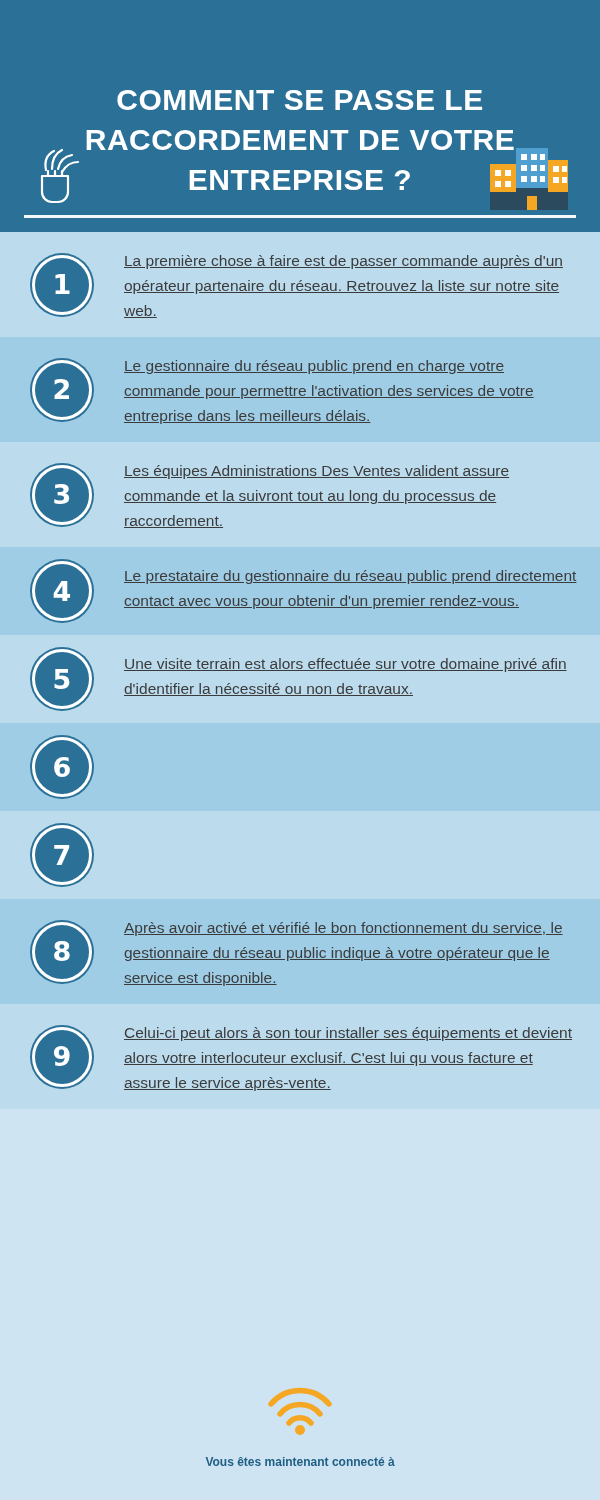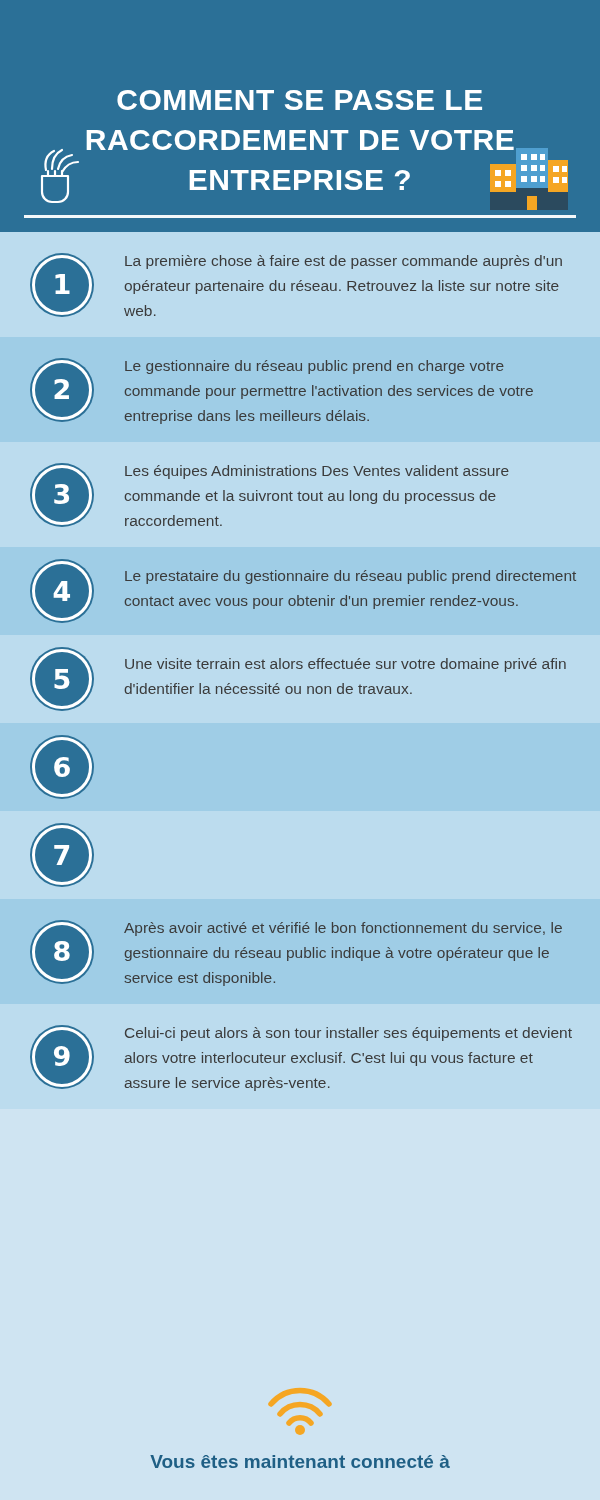--- a/index.html
+++ b/index.html
@@ -108,38 +108,39 @@
     justify-content: center;
     line-height: 1;
   }
   .step-text {
     flex: 1 1 auto;
     color: #3b3b3b;
     font-size: 15.5px;
     line-height: 25px;
     padding-top: 2px;
     font-family: "Liberation Sans", sans-serif;
+    text-decoration: underline;
   }
 
   
   .footer {
     flex: 0 0 auto;
     background: #cfe4f2;
     text-align: center;
     padding: 26px 20px 26px;
   }
   .wifi-icon {
     width: 74px;
     height: 56px;
     margin: 0 auto 14px;
     display: block;
   }
   .footer-text {
     color: #1f5f85;
-    font-size: 19px;
+    font-size: 12px;
     font-weight: bold;
     line-height: 24px;
     font-family: "Liberation Sans", sans-serif;
   }
 </style>
 </head>
 <body>
 
 <div class="page">
 

